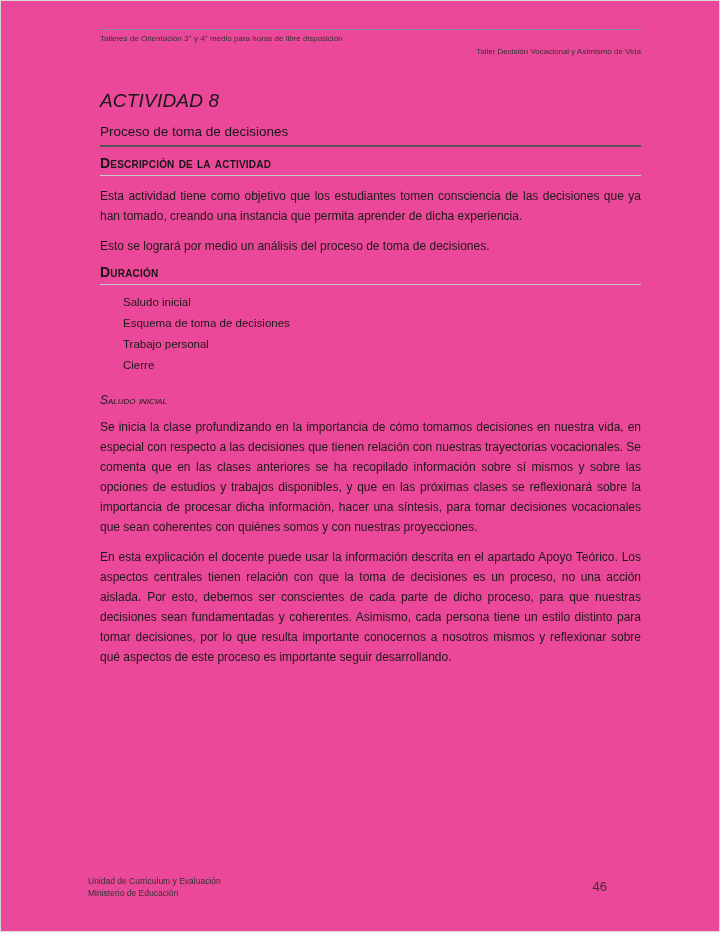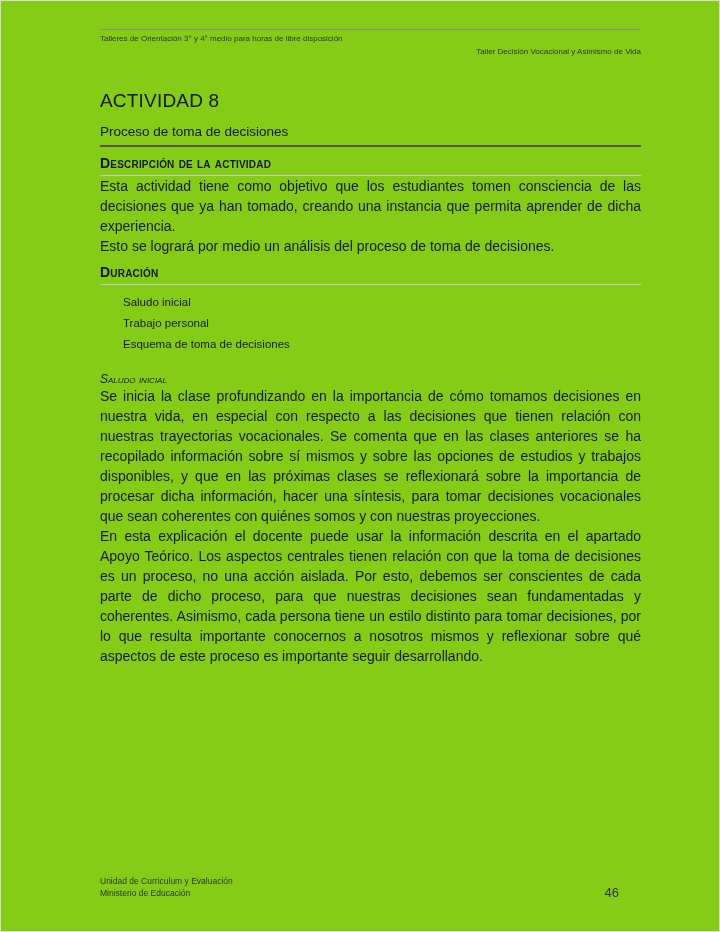--- a/index.html
+++ b/index.html
@@ -1,21 +1,21 @@
 <!DOCTYPE html>
 <html><head>
 <meta charset="utf-8">
 <style>
   * { margin: 0; padding: 0; box-sizing: border-box; }
   html, body { background: #ffffff; }
   .page {
     position: relative;
     width: 720px;
     height: 932px;
-    background: #84cc16;
+    background: #ec4899;
     border: 1px solid #d9d9d9;
     font-family: "Liberation Sans", sans-serif;
     color: #1a1a1a;
     overflow: hidden;
     padding-left: 45px;
   }
   .content {
     position: absolute;
     left: 99px;
     top: 0;
@@ -39,20 +39,21 @@
     color: #333333;
     text-align: right;
   }
   h1.activity-title {
     margin-top: 33px;
     font-size: 19px;
     font-weight: 400;
     line-height: 22px;
     color: #161616;
     letter-spacing: 0.2px;
+    font-style: italic;
   }
   .subtitle {
     margin-top: 12px;
     font-size: 13.5px;
     line-height: 16px;
     padding-bottom: 5px;
     border-bottom: 2px solid #555555;
     color: #161616;
   }
   h2.section-heading {
@@ -69,44 +70,44 @@
   h3.sub-heading {
     margin-top: 17px;
     font-size: 12px;
     font-weight: 400;
     font-style: italic;
     font-variant: small-caps;
     line-height: 14px;
     color: #1a1a1a;
   }
   p.body-text {
-    margin-top: 0;
-    font-size: 14px;
+    margin-top: 10px;
+    font-size: 12px;
     line-height: 20px;
     color: #1a1a1a;
     text-align: justify;
   }
   .class-list {
     margin-top: 7px;
     margin-left: 23px;
     list-style: none;
   }
   .class-list li {
     font-size: 11.5px;
     line-height: 21px;
     color: #1a1a1a;
   }
   .footer {
     position: absolute;
-    left: 99px;
+    left: 87px;
     top: 874px;
     width: 541px;
     display: flex;
     justify-content: space-between;
-    align-items: flex-end;
+    align-items: center;
   }
   .footer-org div {
     font-size: 8.5px;
     line-height: 12px;
     color: #333333;
   }
   .page-number {
     font-size: 13px;
     line-height: 12px;
     color: #333333;
@@ -129,22 +130,23 @@
     <div class="subtitle">Proceso de toma de decisiones</div>
 
     <h2 class="section-heading">Descripción de la actividad</h2>
     <p class="body-text">Esta actividad tiene como objetivo que los estudiantes tomen consciencia de las decisiones que ya han tomado, creando una instancia que permita aprender de dicha experiencia.</p>
     <p class="body-text">Esto se logrará por medio un análisis del proceso de toma de decisiones.</p>
 
     <h2 class="section-heading">Duración</h2>
 
     <ul class="class-list">
       <li>Saludo inicial</li>
+      <li>Esquema de toma de decisiones</li>
       <li>Trabajo personal</li>
-      <li>Esquema de toma de decisiones</li>
+      <li>Cierre</li>
     </ul>
 
     <h3 class="sub-heading">Saludo inicial</h3>
     <p class="body-text">Se inicia la clase profundizando en la importancia de cómo tomamos decisiones en nuestra vida, en especial con respecto a las decisiones que tienen relación con nuestras trayectorias vocacionales. Se comenta que en las clases anteriores se ha recopilado información sobre sí mismos y sobre las opciones de estudios y trabajos disponibles, y que en las próximas clases se reflexionará sobre la importancia de procesar dicha información, hacer una síntesis, para tomar decisiones vocacionales que sean coherentes con quiénes somos y con nuestras proyecciones.</p>
 
     <p class="body-text">En esta explicación el docente puede usar la información descrita en el apartado Apoyo Teórico. Los aspectos centrales tienen relación con que la toma de decisiones es un proceso, no una acción aislada. Por esto, debemos ser conscientes de cada parte de dicho proceso, para que nuestras decisiones sean fundamentadas y coherentes. Asimismo, cada persona tiene un estilo distinto para tomar decisiones, por lo que resulta importante conocernos a nosotros mismos y reflexionar sobre qué aspectos de este proceso es importante seguir desarrollando.</p>
 
   </div>
 
   <div class="footer">

